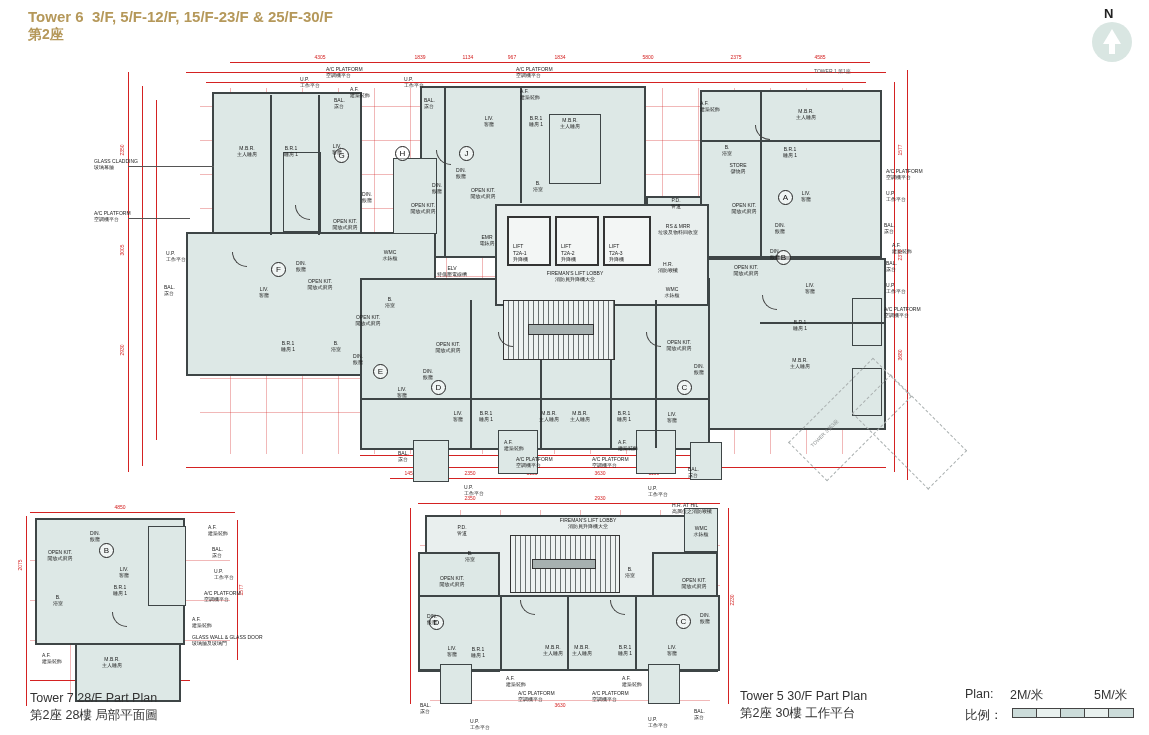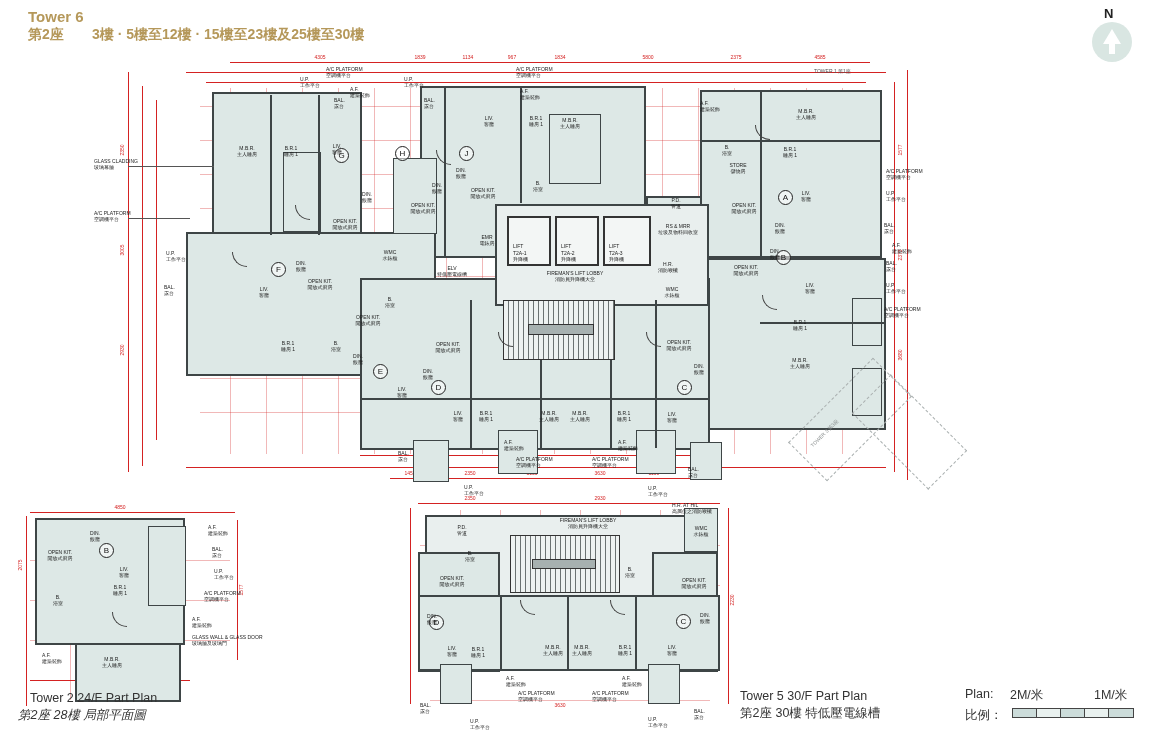--- a/index.html
+++ b/index.html
@@ -55,22 +55,22 @@
   .scalebar div{width:24px;height:8px;border-right:1px solid #444;box-sizing:border-box;}
   .scalebar div:last-child{border-right:none;}
   .sc-a{background:#ccdcda;} .sc-b{background:#e9f1ef;}
 </style>
 </head>
 <body>
 
 <div id="page">
 
   <div class="ttl-en" style="left:28px;top:8px;">Tower 6</div>
+  <div class="ttl-en" style="left:92px;top:8px;">3/F, 5/F-12/F, 15/F-23/F &amp; 25/F-30/F</div>
   <div class="ttl-zh" style="left:28px;top:26px;">第2座</div>
-  <div class="ttl-zh" style="left:92px;top:26px;">3樓 · 5樓至12樓 · 15樓至23樓及25樓至30樓</div>
 
   <div class="comp-n" style="left:1104px;top:6px;">N</div>
   <div class="comp-circle" style="left:1092px;top:22px;">
     <div class="comp-tri" style="left:11px;top:7px;position:absolute;"></div>
     <div class="comp-stem" style="left:17px;top:20px;position:absolute;"></div>
   </div>
 
   <div class="rline h" style="left:230px;top:62px;width:640px;"></div>
   <div class="rline h" style="left:186px;top:72px;width:700px;"></div>
   <div class="rline h" style="left:206px;top:82px;width:660px;"></div>
@@ -595,22 +595,22 @@
       <span>建築裝飾</span>
     </div>
   <div class="ann" style="left:192px;top:634px;">
       <span>GLASS WALL &amp; GLASS DOOR</span>
       <span>玻璃牆及玻璃門</span>
     </div>
   <div class="ann" style="left:42px;top:652px;">
       <span>A.F.</span>
       <span>建築裝飾</span>
     </div>
-  <div class="ptitle-en" style="left:30px;top:691px;">Tower 2 24/F Part Plan</div>
-  <div class="ptitle-zh" style="left:18px;top:707px;font-style:italic;">第2座 28樓 局部平面圖</div>
+  <div class="ptitle-en" style="left:30px;top:691px;">Tower 7 28/F Part Plan</div>
+  <div class="ptitle-zh" style="left:30px;top:707px;">第2座 28樓 局部平面圖</div>
 
   <div class="rline h" style="left:418px;top:503px;width:302px;"></div>
   <div class="rline v" style="left:410px;top:508px;height:196px;"></div>
   <div class="rline v" style="left:728px;top:508px;height:196px;"></div>
   <div class="rline h faint" style="left:430px;top:700px;width:280px;"></div>
   <div class="rline v faint" style="left:460px;top:510px;height:160px;"></div>
   <div class="rline v faint" style="left:500px;top:510px;height:160px;"></div>
   <div class="rline v faint" style="left:540px;top:510px;height:160px;"></div>
   <div class="rline v faint" style="left:580px;top:510px;height:160px;"></div>
   <div class="rline v faint" style="left:620px;top:510px;height:160px;"></div>
@@ -730,25 +730,25 @@
     </div>
   <div class="ann" style="left:420px;top:702px;">
       <span>BAL.</span>
       <span>露台</span>
     </div>
   <div class="ann" style="left:694px;top:708px;">
       <span>BAL.</span>
       <span>露台</span>
     </div>
   <div class="ptitle-en" style="left:740px;top:689px;">Tower 5 30/F Part Plan</div>
-  <div class="ptitle-zh" style="left:740px;top:705px;">第2座 30樓 特低壓電線槽</div>
+  <div class="ptitle-zh" style="left:740px;top:705px;">第2座 30樓 工作平台</div>
 
   <div class="sc-txt" style="left:965px;top:687px;">Plan:</div>
   <div class="sc-txt" style="left:1010px;top:687px;">2M/米</div>
-  <div class="sc-txt" style="left:1094px;top:687px;">1M/米</div>
+  <div class="sc-txt" style="left:1094px;top:687px;">5M/米</div>
   <div class="sc-txt" style="left:965px;top:707px;">比例：</div>
   <div class="scalebar" style="left:1012px;top:708px;">
     <div class="sc-a"></div>
     <div class="sc-b"></div>
     <div class="sc-a"></div>
     <div class="sc-b"></div>
     <div class="sc-a"></div>
   </div>
 
 </div>

